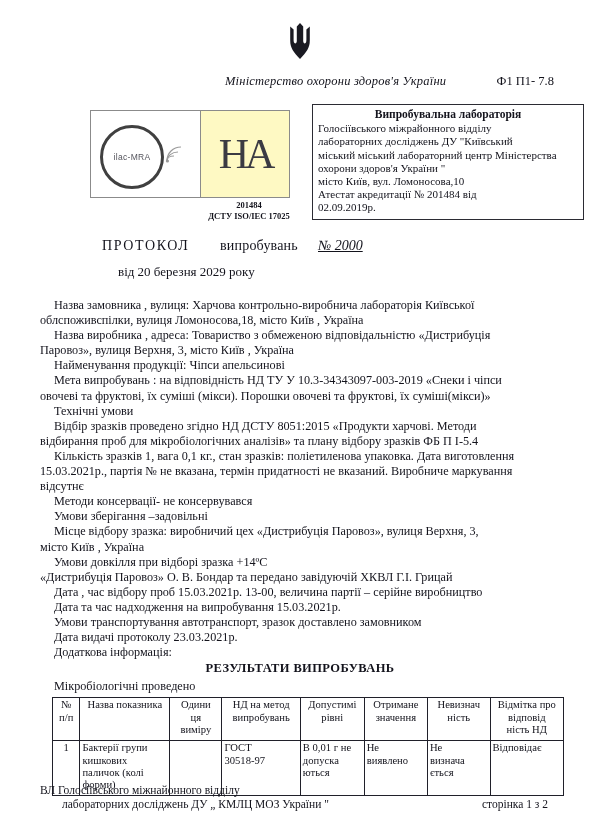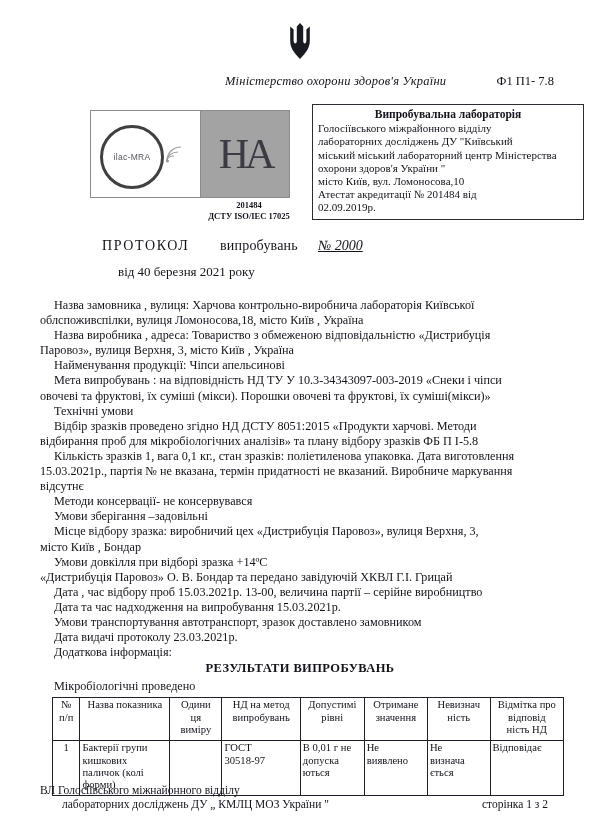--- a/index.html
+++ b/index.html
@@ -106,21 +106,21 @@
   .na-box {
     position: absolute;
     left: 160px;
     top: 0;
     width: 88px;
     height: 86px;
     border: 1px solid #8b8b8b;
     display: flex;
     align-items: center;
     justify-content: center;
-    background: #a3a3a3;
+    background: #fef9c3;
   }
   .na-mark {
     font-size: 42px;
     font-family: "Liberation Serif", serif;
     color: #3b3b43;
     letter-spacing: -4px;
   }
   .cert-under {
     position: absolute;
     left: 150px;
@@ -318,41 +318,41 @@
       <div class="lab-line">02.09.2019р.</div>
     </div>
   </div>
 
   <div class="protocol-row">
     <div class="protocol-title">ПРОТОКОЛ</div>
     <div class="protocol-sub">випробувань</div>
     <div class="protocol-num">№ 2000</div>
   </div>
   <div class="protocol-date">
-    <span>від  40 березня  2021  року</span>
+    <span>від  20 березня  2029  року</span>
   </div>
 
   <div class="body-text">
     <p class="ind">Назва  замовника , вулиця: Харчова контрольно-виробнича лабораторія Київської</p>
     <p>облспоживспілки, вулиця Ломоносова,18, місто Київ , Україна</p>
     <p class="ind">Назва виробника , адреса: Товариство з обмеженою відповідальністю «Дистрибуція</p>
     <p>Паровоз», вулиця Верхня, 3, місто Київ , Україна</p>
     <p class="ind">Найменування продукції:  Чіпси апельсинові</p>
     <p class="ind">Мета випробувань : на відповідність НД ТУ У 10.3-34343097-003-2019 «Снеки і чіпси</p>
     <p>овочеві та фруктові, їх суміші (мікси). Порошки овочеві та фруктові, їх суміші(мікси)»</p>
     <p class="ind">Технічні умови</p>
     <p class="ind">Відбір зразків проведено згідно НД  ДСТУ  8051:2015 «Продукти харчові. Методи</p>
-    <p>відбирання проб для мікробіологічних аналізів» та плану відбору зразків ФБ П І-5.8</p>
+    <p>відбирання проб для мікробіологічних аналізів» та плану відбору зразків ФБ П І-5.4</p>
     <p class="ind">Кількість зразків 1, вага 0,1 кг., стан зразків: поліетиленова упаковка.  Дата виготовлення</p>
     <p>15.03.2021р., партія № не вказана, термін придатності не вказаний. Виробниче маркування</p>
     <p>відсутнє</p>
     <p class="ind">Методи консервації- не консервувався</p>
     <p class="ind">Умови зберігання –задовільні</p>
     <p class="ind">Місце відбору зразка: виробничий цех «Дистрибуція Паровоз», вулиця Верхня, 3,</p>
-    <p>місто Київ , Бондар</p>
+    <p>місто Київ , Україна</p>
     <p class="ind">Умови довкілля при відборі зразка  +14ºС</p>
     <p>«Дистрибуція Паровоз» О. В. Бондар та передано завідуючій ХКВЛ  Г.І. Грицай</p>
     <p class="ind">Дата , час відбору проб   15.03.2021р. 13-00, величина партії – серійне виробництво</p>
     <p class="ind">Дата та час  надходження на випробування  15.03.2021р.</p>
     <p class="ind">Умови транспортування  автотранспорт, зразок доставлено замовником</p>
     <p class="ind">Дата видачі протоколу  23.03.2021р.</p>
     <p class="ind">Додаткова інформація:</p>
   </div>
 
   <div class="results-head">РЕЗУЛЬТАТИ ВИПРОБУВАНЬ</div>

